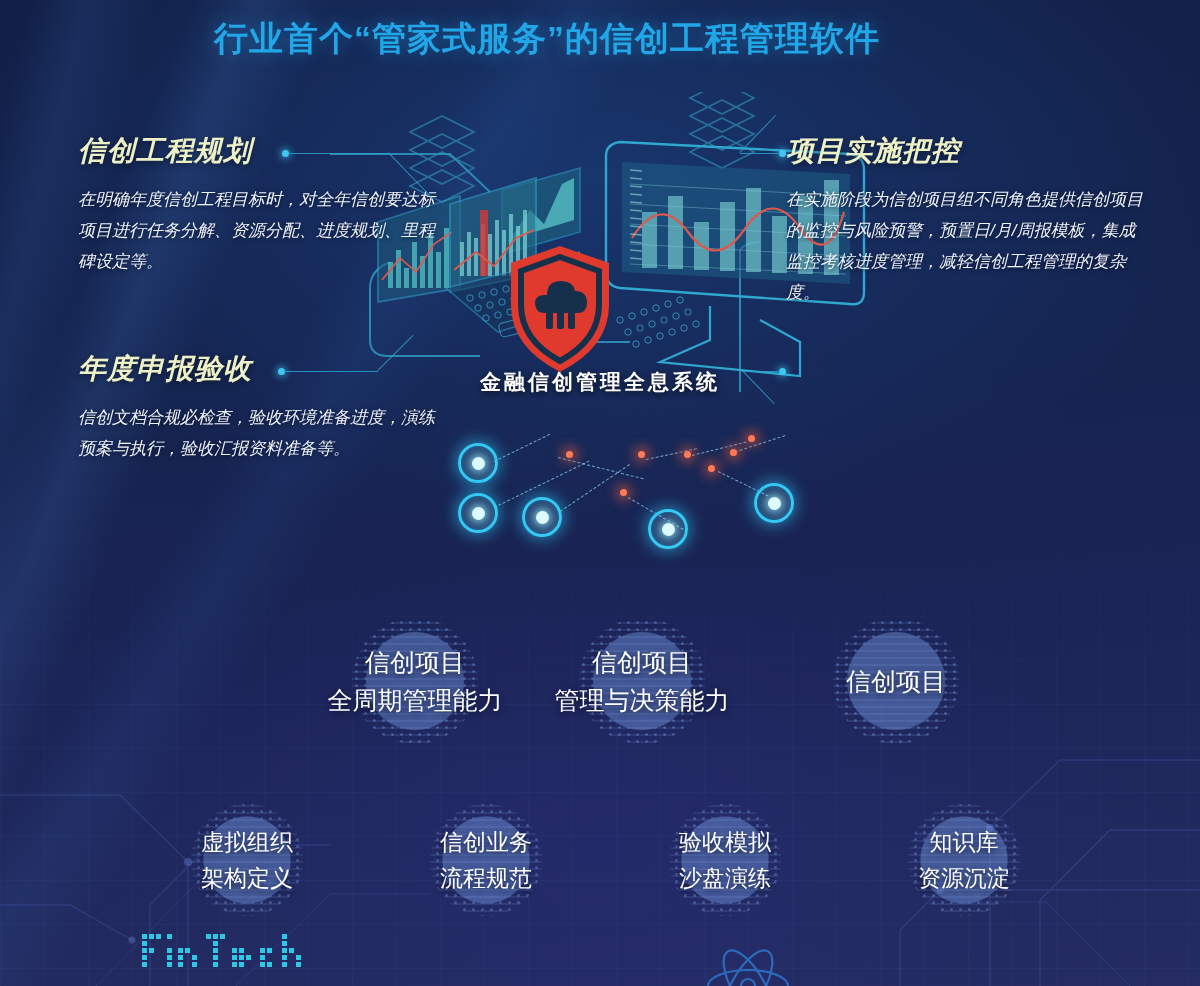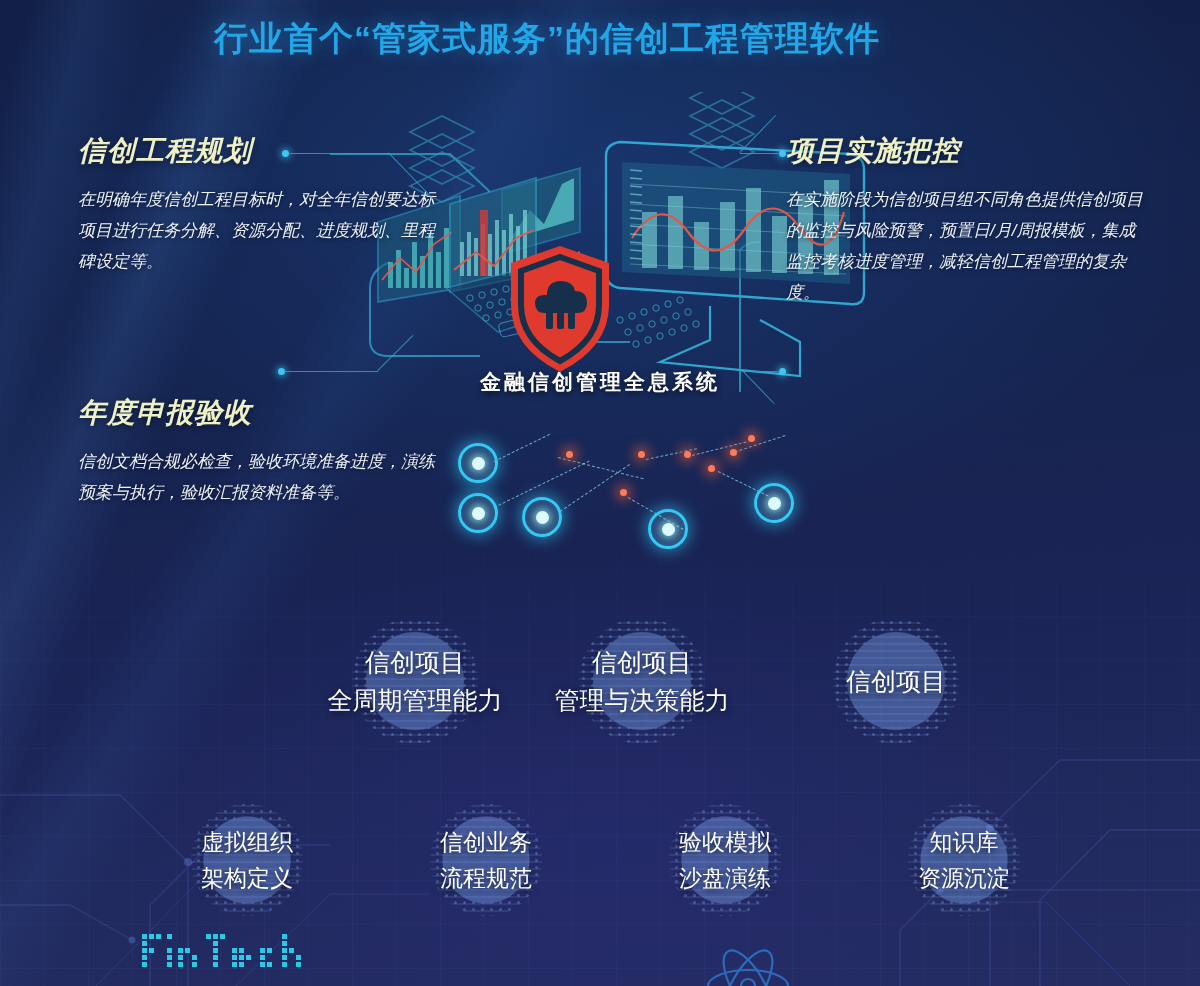--- a/index.html
+++ b/index.html
@@ -50,21 +50,21 @@
   .feat-title{
     font-size:28px;font-weight:bold;color:#eef1c6;letter-spacing:1px;
     margin:0 0 14px 0;white-space:nowrap;
     text-shadow:0 2px 6px rgba(0,0,0,.45);
   }
   .feat-body{
     font-size:17px;line-height:31px;color:#eef3fa;margin:0;
     text-shadow:0 1px 4px rgba(5,12,35,.7);
   }
   #feat-tl{top:132px;}
-  #feat-bl{top:350px;margin-top:44px;}
+  #feat-bl{top:350px;}
   #feat-tr{top:132px;}
   #feat-br{top:350px;}
 
   
   .conn{position:absolute;pointer-events:none;}
   .conn .dot{
     position:absolute;width:7px;height:7px;border-radius:50%;
     background:#3fc6f2;box-shadow:0 0 7px 2px rgba(63,198,242,.6);
   }
   .conn .seg{position:absolute;background:#2d9fd0;height:1px;opacity:.85;}

